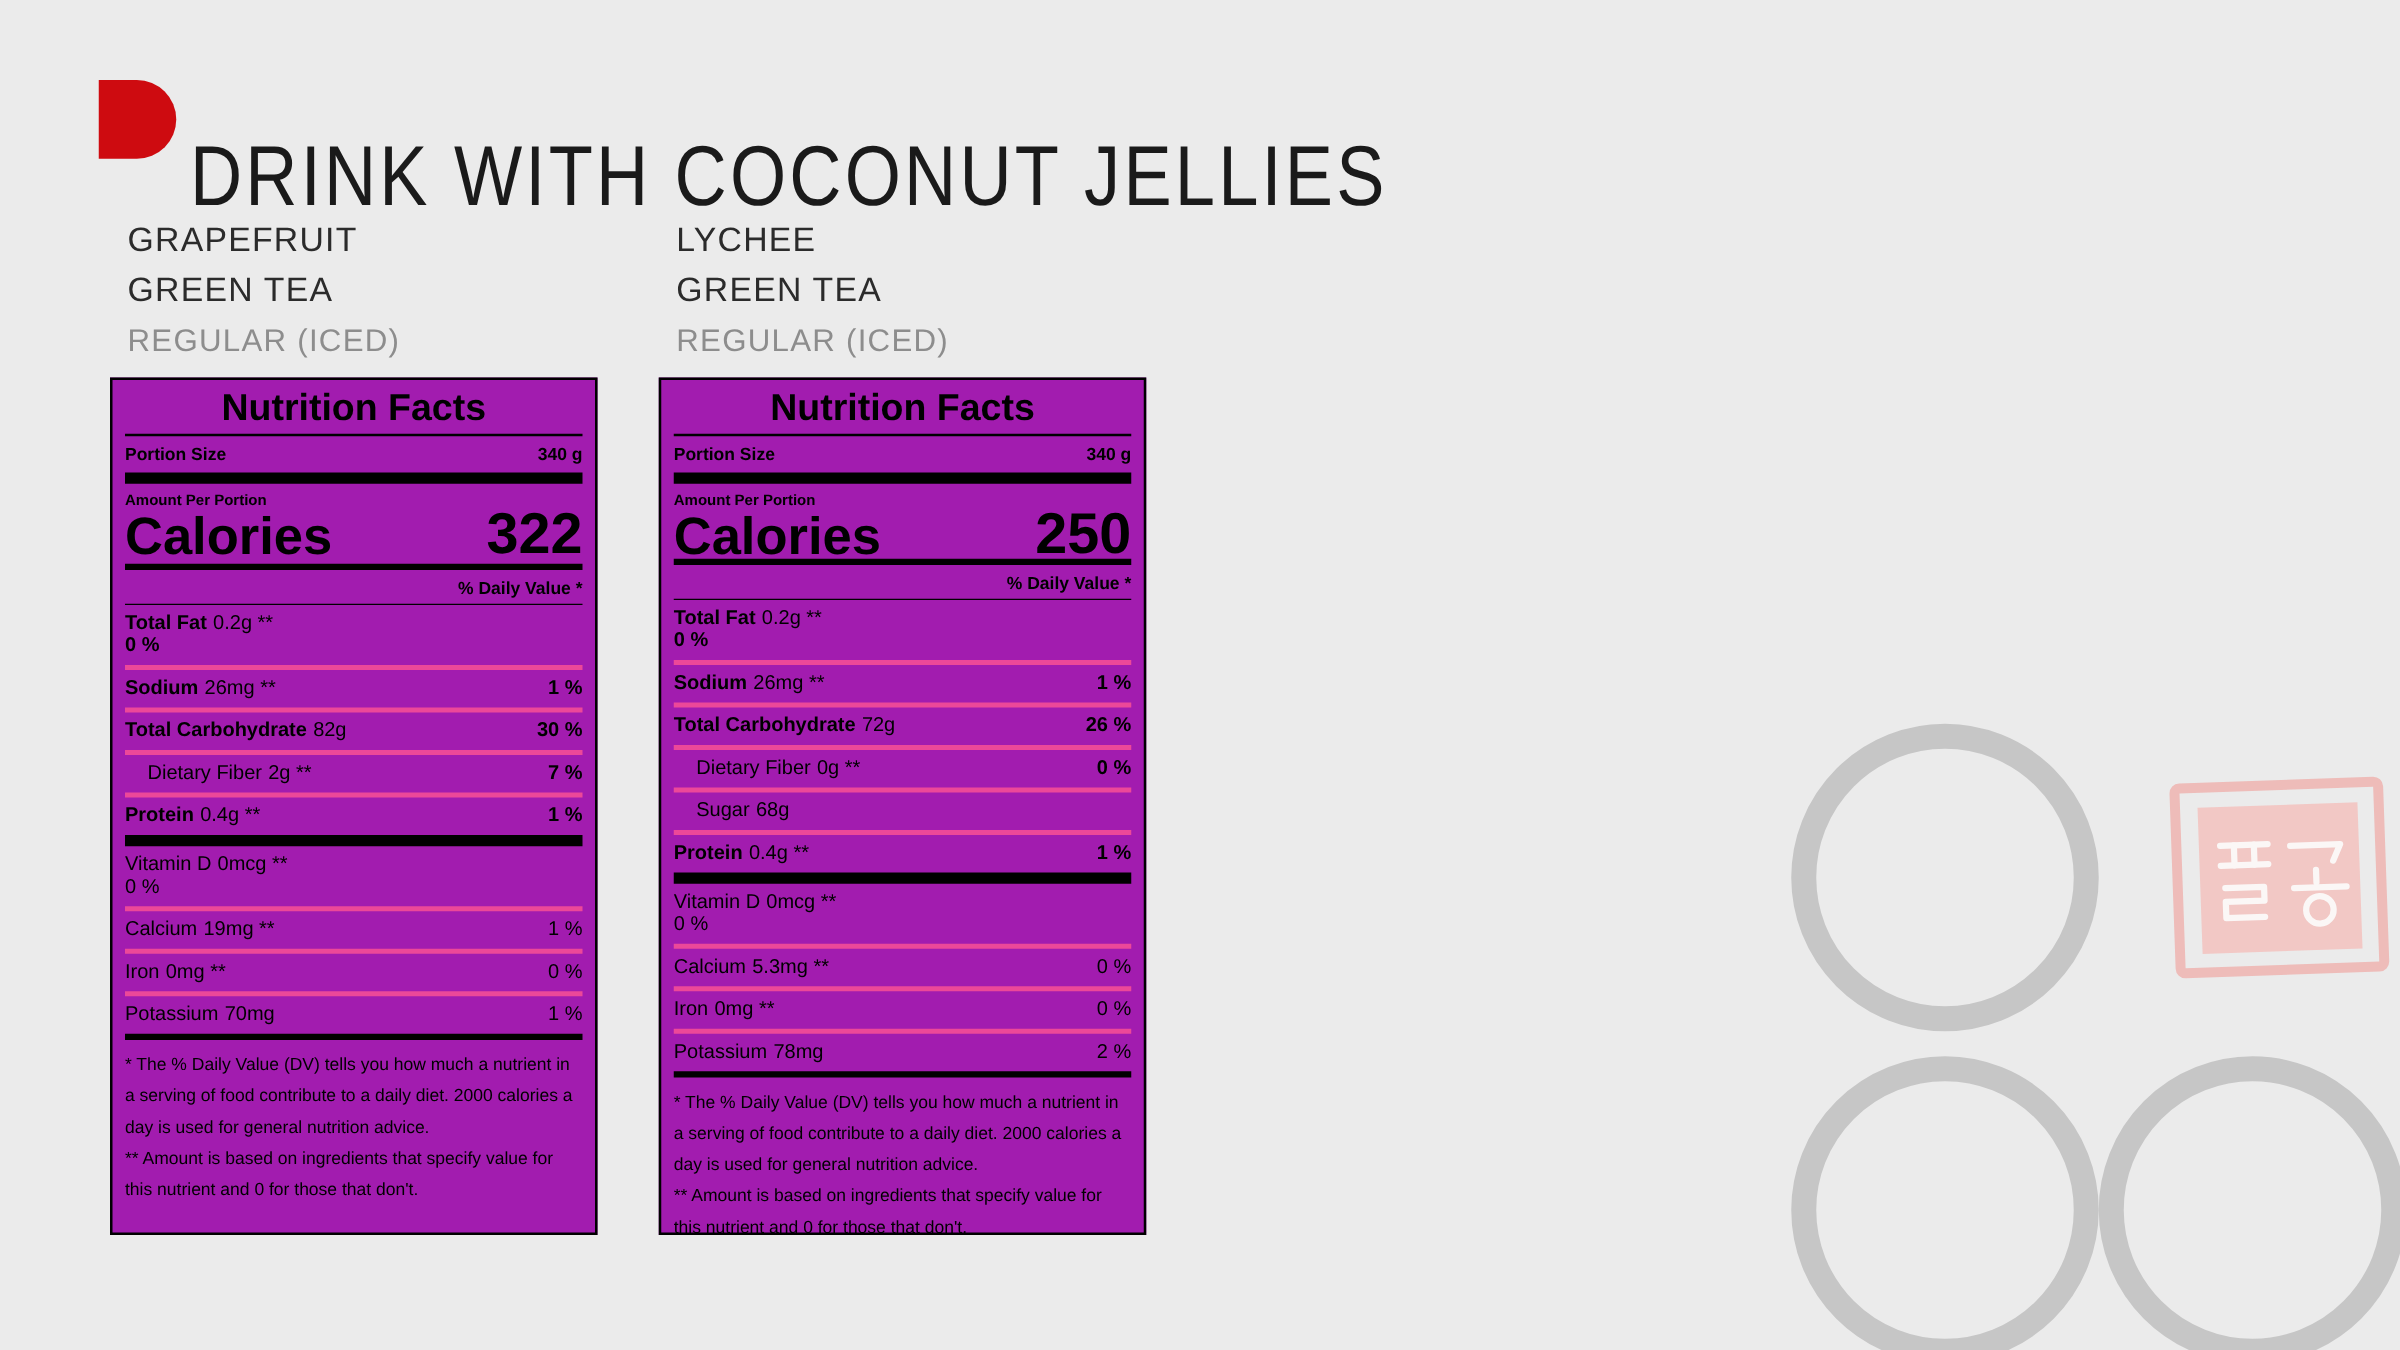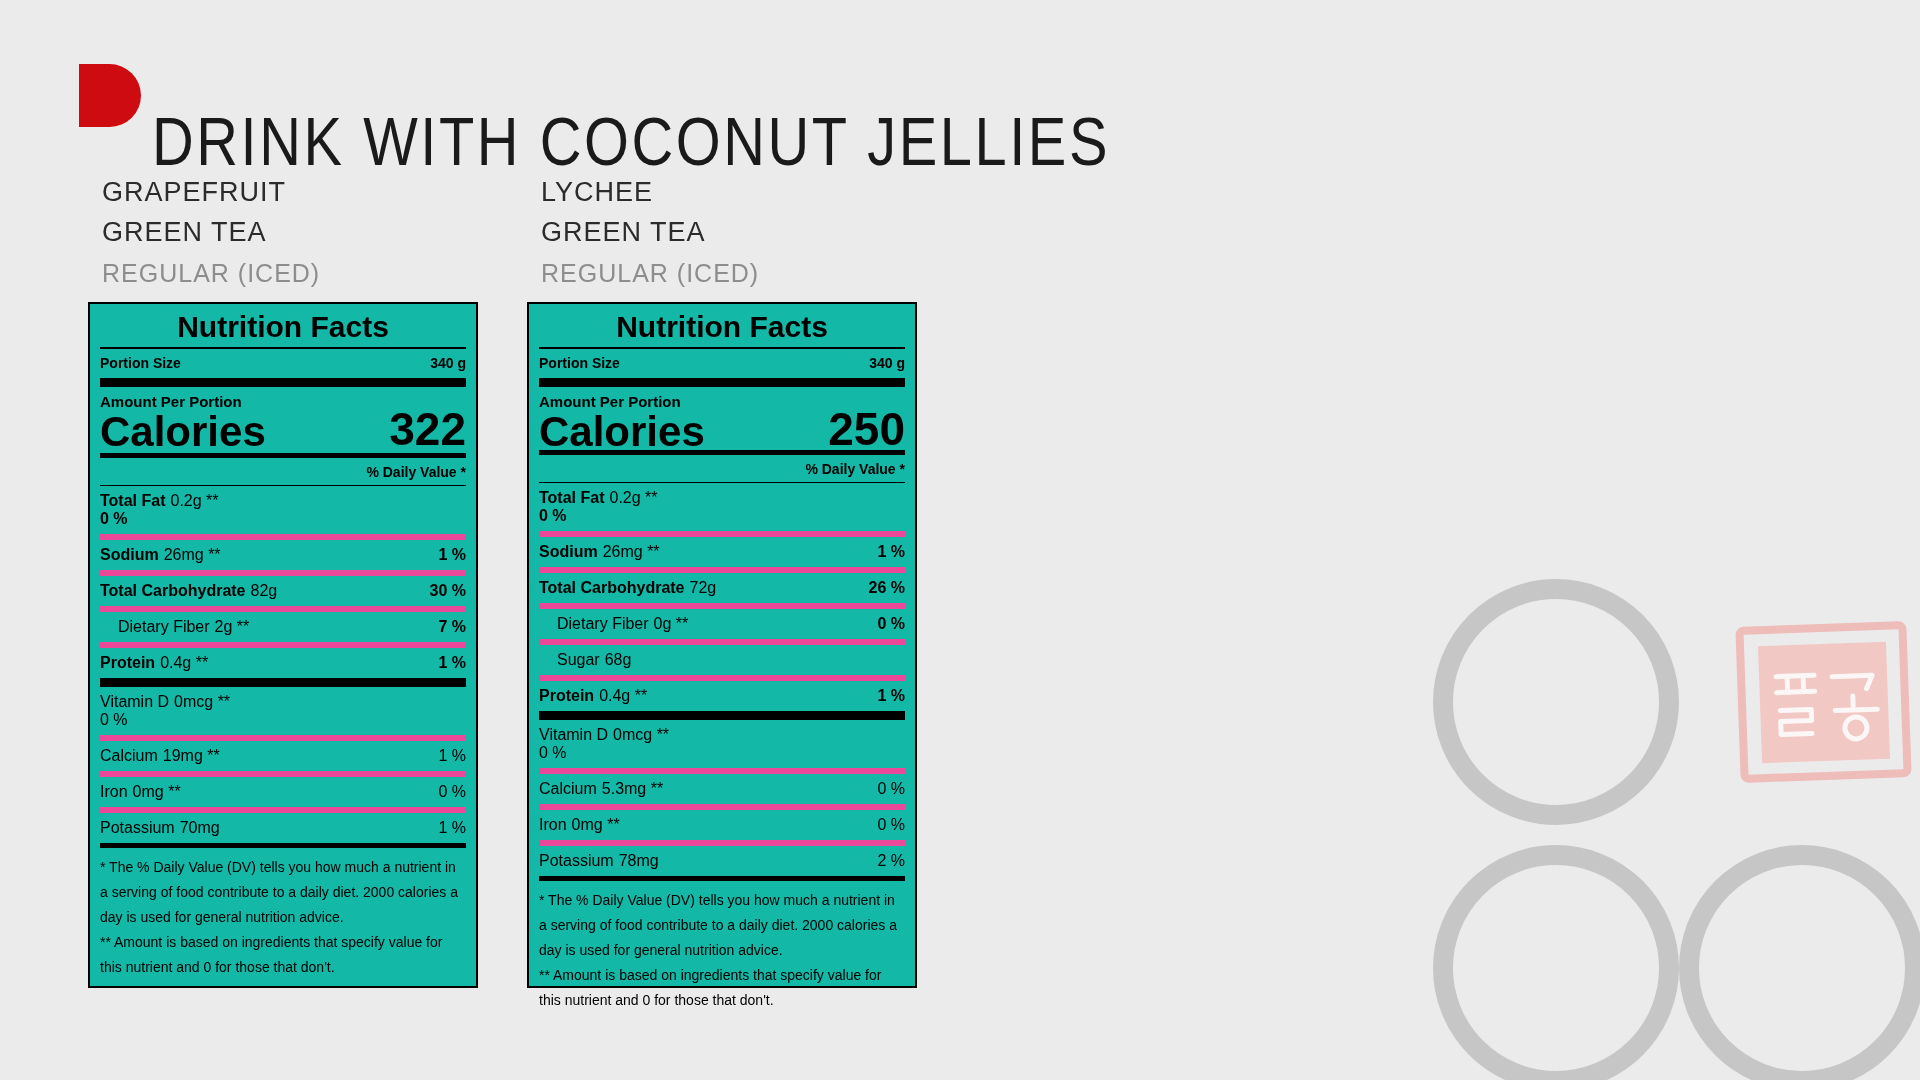--- a/index.html
+++ b/index.html
@@ -26,38 +26,38 @@
     position:absolute;top:172px;margin-left:14px;
     font-size:27px;line-height:40px;letter-spacing:1px;color:#2b2b2b;
   }
   .variant{
     position:absolute;top:258px;margin-left:14px;
     font-size:25px;line-height:30px;letter-spacing:1px;color:#8d8d8d;
   }
   
   .nlabel{
     position:absolute;top:302px;width:390px;height:686px;
-    background:#14b8a6;border:2px solid #000;box-sizing:border-box;
+    background:#a21caf;border:2px solid #000;box-sizing:border-box;
     padding:4px 10px 6px;display:flex;flex-direction:column;color:#000;
   }
   .nf-heading{text-align:center;font-size:30px;font-weight:bold;padding:2px 0 3px;}
   .rule2{height:2px;background:#000;flex:none;}
   .rule1{height:1px;background:#000;flex:none;}
   .portion-row{display:flex;justify-content:space-between;align-items:baseline;
     font-size:14px;font-weight:bold;padding:6px 0 7px;}
   .bar-thick{height:9px;background:#000;flex:none;}
   .bar-med{height:5px;background:#000;flex:none;}
-  .amount-per{font-size:15px;font-weight:bold;margin-top:6px;}
+  .amount-per{font-size:12px;font-weight:bold;margin-top:6px;}
   .cal-block{display:flex;justify-content:space-between;align-items:flex-end;margin-top:-2px;}
   .cal-label{font-size:42px;font-weight:bold;line-height:36px;}
   .cal-value{font-size:46px;font-weight:bold;line-height:42px;}
   .cal-gap{height:4px;}
   .dv-header{text-align:right;font-size:14px;font-weight:bold;padding:6px 0 5px;}
   .nrow{display:flex;justify-content:space-between;align-items:baseline;
-    font-size:16px;padding:6px 0;border-top:6px solid #ec4899;}
+    font-size:16px;padding:6px 0;border-top:4px solid #ec4899;}
   .nrow.first{border-top:none;flex-direction:column;}
   .nrow .left{white-space:nowrap;}
   .nrow .nm{font-weight:bold;}
   .nrow .amt{margin-left:5px;font-weight:normal;}
   .nrow .dv{font-weight:bold;white-space:nowrap;}
   .nrow.indent .left{padding-left:18px;}
   .nrow.indent .nm{font-weight:normal;}
   .nrow.micro .nm{font-weight:normal;margin-top:28px;}
   .nrow.micro .dv{font-weight:normal;}
   .footnote{margin-top:7px;font-size:14px;line-height:25px;color:#000;}

